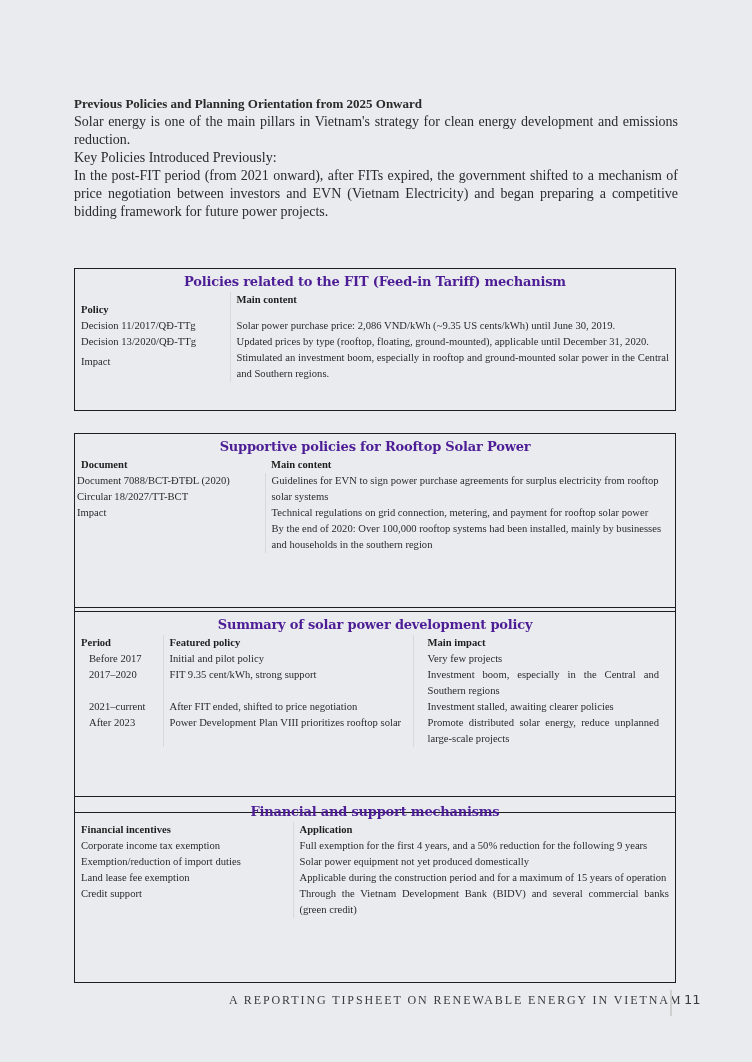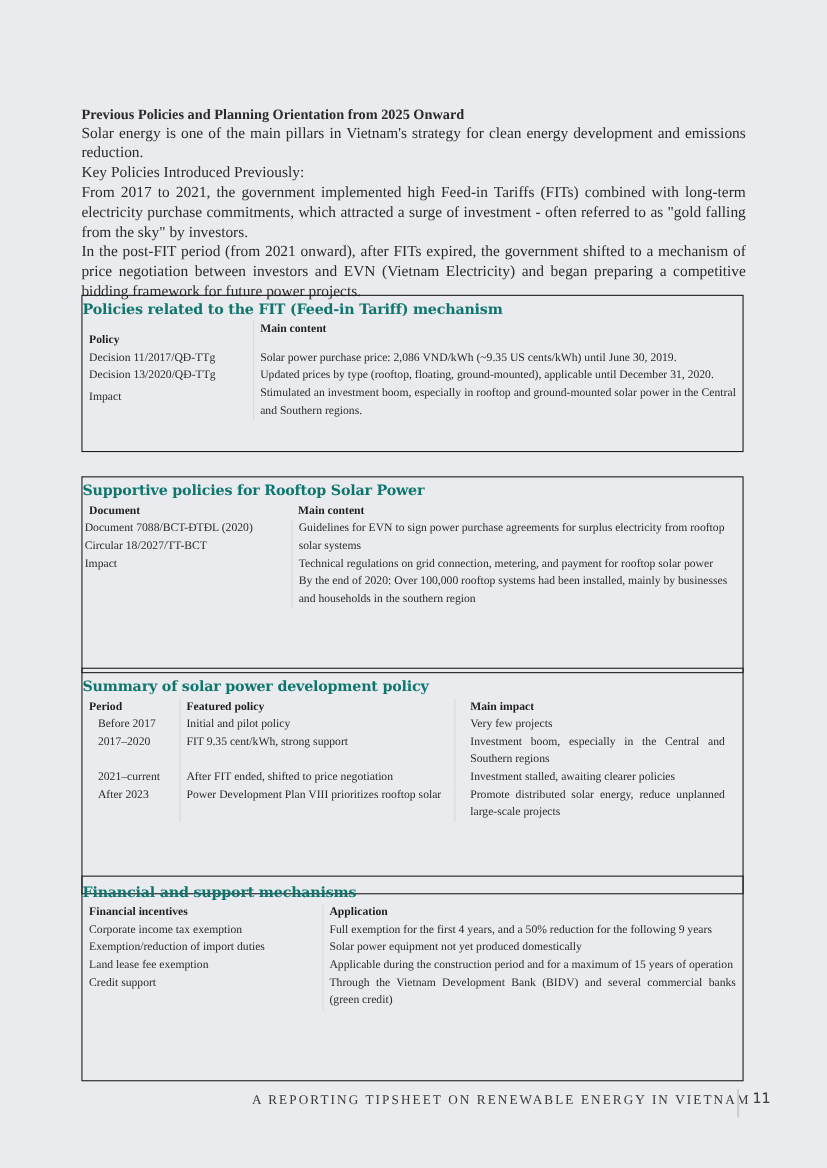--- a/index.html
+++ b/index.html
@@ -17,21 +17,21 @@
 
     .box {
       position: absolute; left: 74px; width: 602px;
       border: 1.5px solid #1e1e1e;
       box-sizing: border-box;
       font-family: "Liberation Serif", serif;
       font-size: 10.6px;
       line-height: 16px;
       color: #2a2a2a;
     }
-    .box-title { font-weight: bold; font-size: 13px; margin: 5px 0 2px 0; color: #0f766e; font-family: "DejaVu Serif", serif; letter-spacing: -0.2px; }
+    .box-title { text-align: center; font-weight: bold; font-size: 13px; margin: 5px 0 2px 0; color: #4c1d95; font-family: "DejaVu Serif", serif; letter-spacing: -0.2px; }
     table { border-collapse: collapse; width: 100%; }
     td, th { padding: 0 6px; vertical-align: top; }
     th { font-weight: bold; text-align: left; color: #1e1e1e; }
     td.j { text-align: justify; }
     .vdiv { border-left: 1px solid #d8d9dc; }
 
     #fit { top: 268px; height: 143px; }
     #rooftop { top: 433px; height: 179px; }
     #summary { top: 607px; height: 206px; }
     #finance { top: 796px; height: 187px; }
@@ -44,21 +44,20 @@
     .footer-div { position: absolute; left: 670px; top: 990px; width: 1.5px; height: 26px; background: #cfcfcf; }
     .page-num { position: absolute; left: 684px; top: 992px; font-family: "DejaVu Sans", sans-serif; font-size: 13px; color: #3a3a3a; }
   </style>
 </head>
 <body>
 
 <div class="page intro">
   <p class="heading2">Previous Policies and Planning Orientation from 2025 Onward</p>
   <p>Solar energy is one of the main pillars in Vietnam's strategy for clean energy development and emissions reduction.</p>
   <p>Key Policies Introduced Previously:</p>
-  <p>From 2017 to 2021, the government implemented high Feed-in Tariffs (FITs) combined with long-term electricity purchase commitments, which attracted a surge of investment - often referred to as "gold falling from the sky" by investors.</p>
   <p>In the post-FIT period (from 2021 onward), after FITs expired, the government shifted to a mechanism of price negotiation between investors and EVN (Vietnam Electricity) and began preparing a competitive bidding framework for future power projects.</p>
 </div>
 
 <div class="box" id="fit">
   <div class="box-title">Policies related to the FIT (Feed-in Tariff) mechanism</div>
   <table>
     <colgroup>
         <col style="width:155px">
         <col>
       </colgroup>

